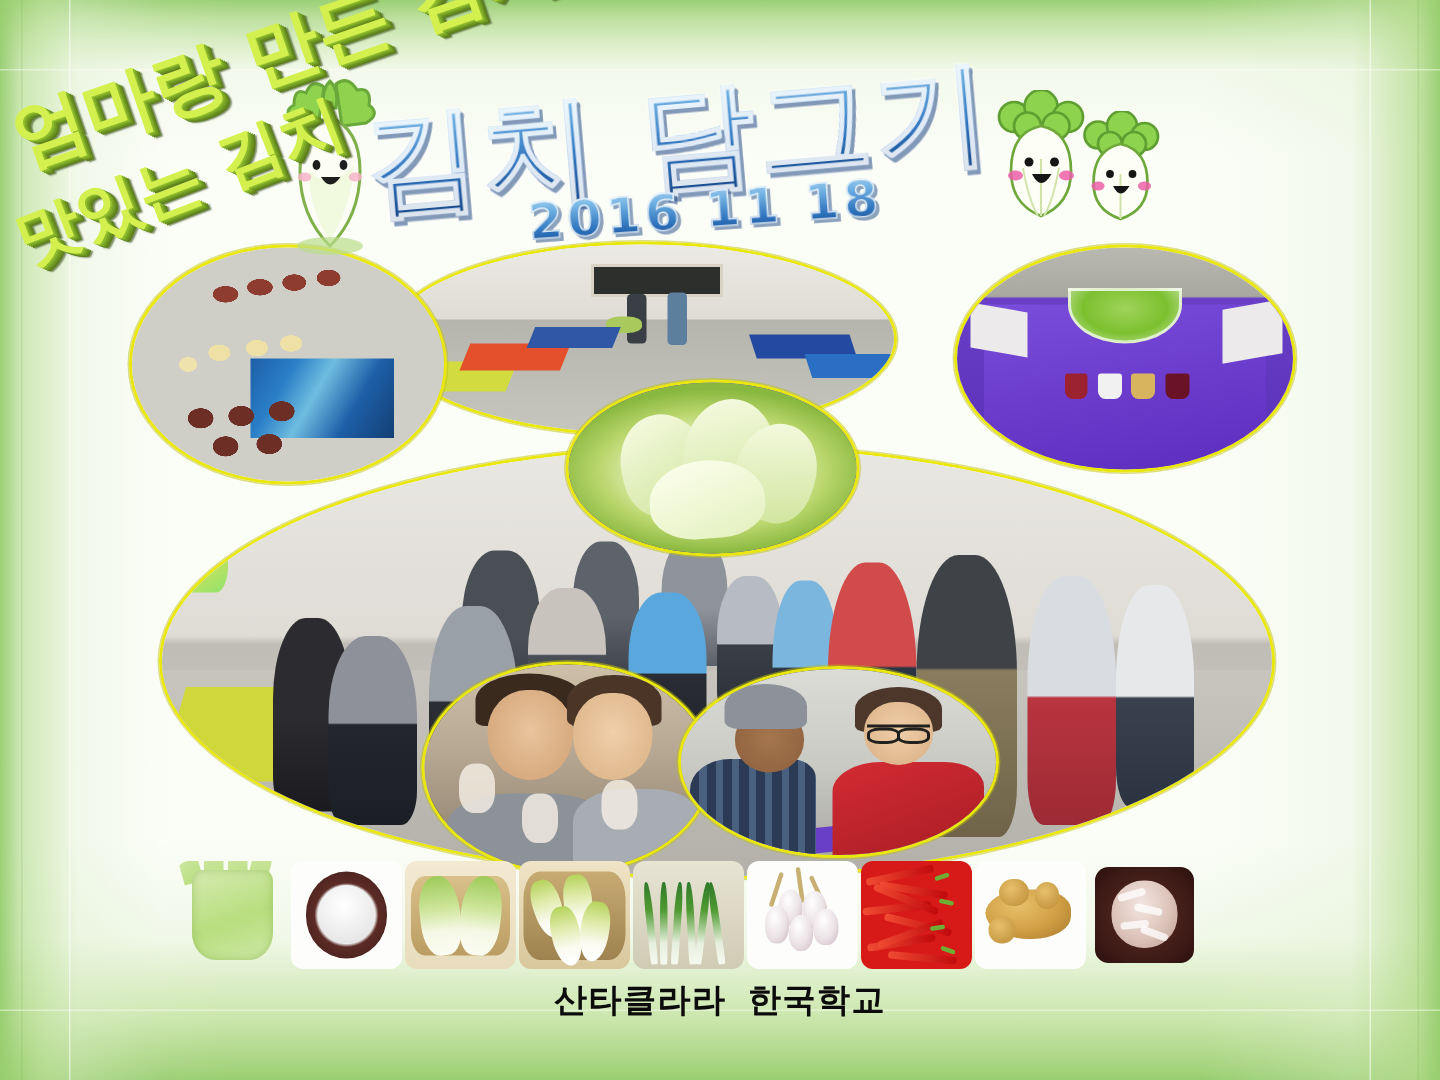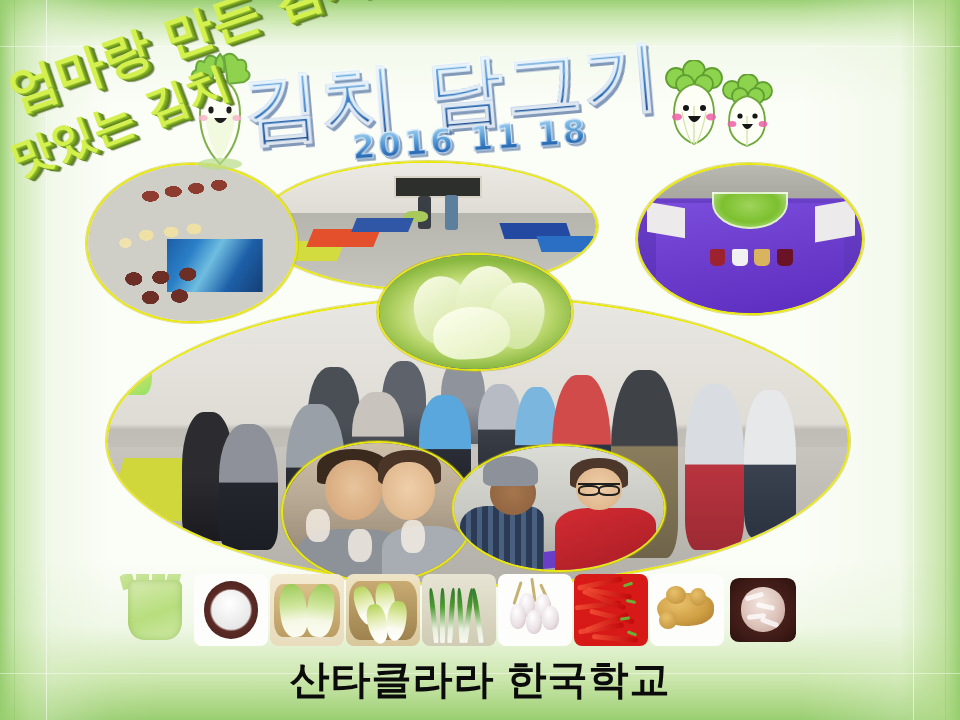--- a/index.html
+++ b/index.html
@@ -326,22 +326,22 @@
   }
   #slogan-line-1 { left:322px; top:352px; font-size:49px; transform:rotate(-19deg); }
   #slogan-line-2 { left:358px; top:404px; font-size:43px; transform:rotate(-21deg); }
 
   
   .footer {
     position:absolute; left:0; top:652px; width:960px;
     text-align:center; z-index:15;
   }
   .footer-text {
-    font-family:Liberation Sans, sans-serif;
-    font-size:40px; font-weight:bold; color:#0b0b0b;
+    font-family:Liberation Mono, monospace;
+    font-size:22px; font-weight:bold; color:#0b0b0b;
     letter-spacing:1px;
   }
 </style>
 </head>
 <body>
 
 <div class="poster">
 
   <div class="seam b"></div>
   <div class="seam a"></div>

